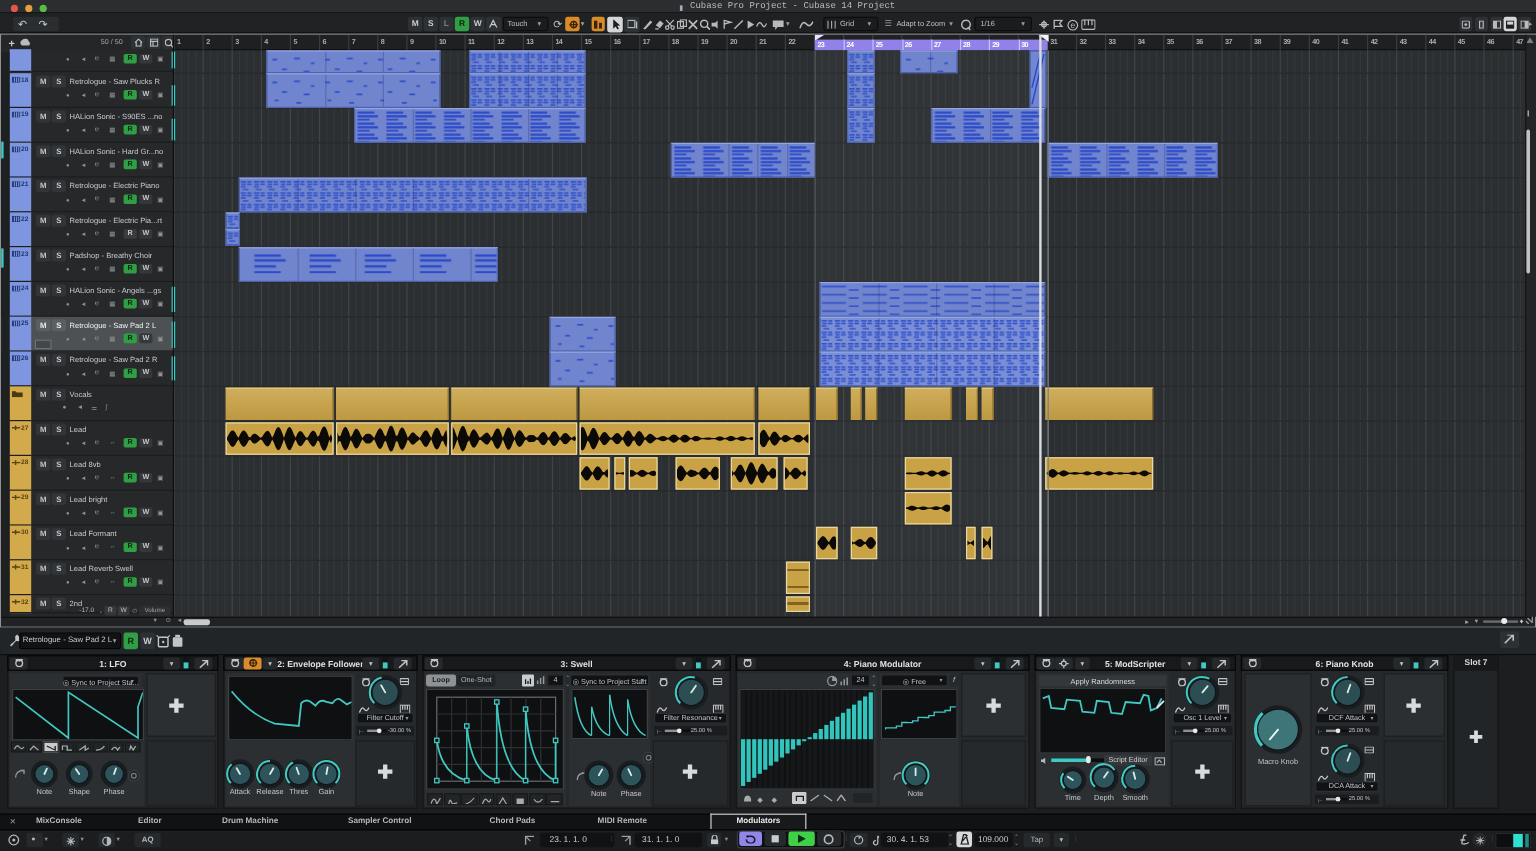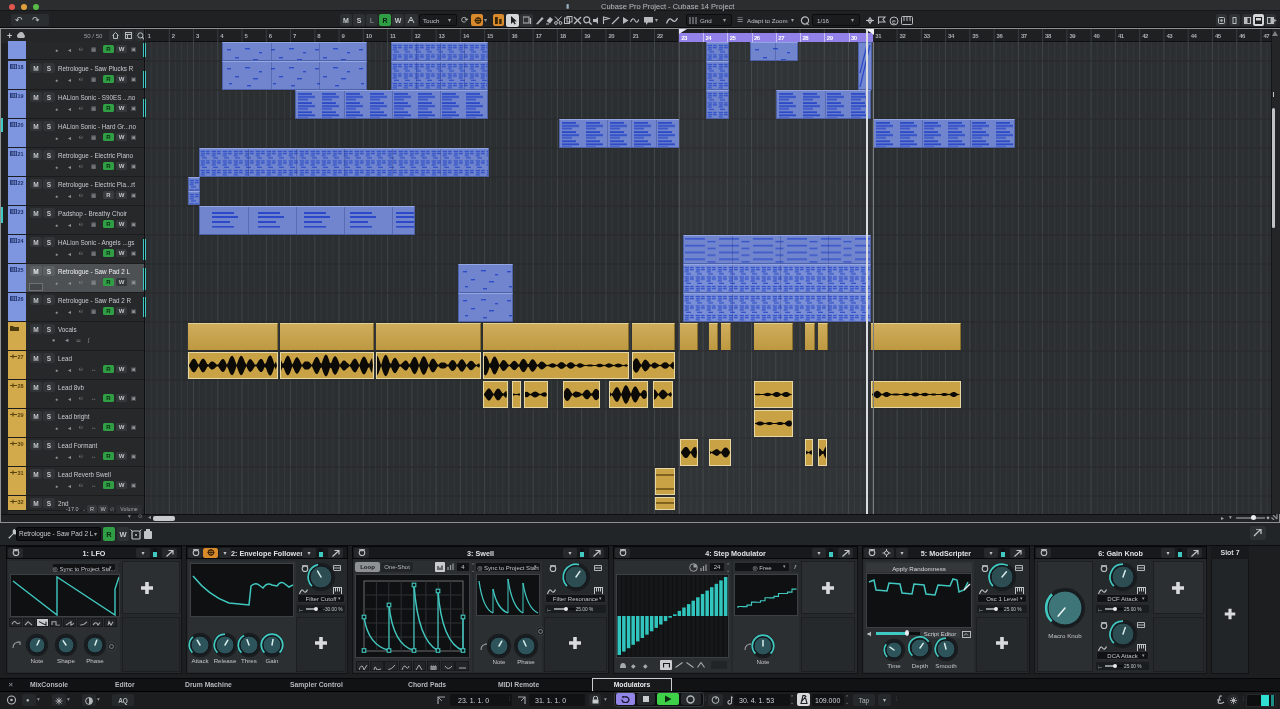--- a/index.html
+++ b/index.html
@@ -5,21 +5,21 @@
 font-family:"Liberation Sans",sans-serif;}
 .ab{position:absolute;}
 .tx{position:absolute;white-space:nowrap;}
 </style></head>
 <body>
 <div class="ab" style="left:0px;top:0px;width:1280px;height:11px;background:#2b2d2f;border-bottom:1px solid #151719;"></div>
 <div class="ab" style="left:9px;top:3.5px;width:6px;height:6px;background:#e2564d;border-radius:50%;"></div>
 <div class="ab" style="left:21px;top:3.5px;width:6px;height:6px;background:#e0a03c;border-radius:50%;"></div>
 <div class="ab" style="left:33px;top:3.5px;width:6px;height:6px;background:#58bd48;border-radius:50%;"></div>
 <div class="tx" style="left:566px;top:2px;font-size:6px;color:#9ab0c0;">▮</div>
-<div class="tx" style="left:601px;top:2px;font-size:7.5px;color:#b8bbbe;">Cubase Pro Project - Cubase 14 Project</div>
+<div class="tx" style="left:575px;top:2px;font-size:7.5px;color:#b8bbbe;font-family:Liberation Mono, monospace;">Cubase Pro Project - Cubase 14 Project</div>
 <div class="ab" style="left:0px;top:11px;width:1280px;height:17px;background:#1f2123;border-bottom:1px solid #0a0b0c;"></div>
 <div class="ab" style="left:11px;top:14px;width:38px;height:12px;background:#2b2e30;border-radius:2px;"></div>
 <div class="tx" style="left:15px;top:15px;font-size:9px;color:#c5c8ca;">↶</div>
 <div class="tx" style="left:32px;top:15px;font-size:9px;color:#c5c8ca;">↷</div>
 <div class="ab" style="left:340px;top:14px;width:12px;height:12px;background:#2e3133;border-radius:2px;"></div>
 <div class="tx" style="left:340px;top:16.5px;width:12px;text-align:center;font-size:7px;color:#c8cbcd;font-weight:bold;">M</div>
 <div class="ab" style="left:353px;top:14px;width:12px;height:12px;background:#2e3133;border-radius:2px;"></div>
 <div class="tx" style="left:353px;top:16.5px;width:12px;text-align:center;font-size:7px;color:#c8cbcd;font-weight:bold;">S</div>
 <div class="ab" style="left:366px;top:14px;width:12px;height:12px;background:#2e3133;border-radius:2px;"></div>
 <div class="tx" style="left:366px;top:16.5px;width:12px;text-align:center;font-size:7px;color:#7a7d80;font-weight:bold;">L</div>
@@ -1488,21 +1488,21 @@
 <svg class="ab" style="left:567px;top:635px;" width="16" height="16" viewBox="0 0 16 16">
     <path d="M8 2.0 L8 14.0 M2.0 8 L14.0 8" stroke="#d8dadc" stroke-width="3.6"></path>
   </svg>
 <div class="ab" style="left:613px;top:546px;width:245px;height:128px;background:#26292b;border:1px solid #111315;"></div>
 <div class="ab" style="left:613px;top:546px;width:245px;height:13px;background:#17191b;border:1px solid #060708;"></div>
 <div class="ab" style="left:615px;top:547.5px;width:15px;height:10px;background:#26292b;border-radius:2px;"></div>
 <svg class="ab" style="left:618.5px;top:549px;" width="8" height="7" viewBox="0 0 8 7">
     <circle cx="4" cy="3.8" r="2.8" fill="none" stroke="#c2c5c8" stroke-width="1.1"></circle>
     <path d="M1 0.8 L7 0.8 M4 0 L4 2.5" stroke="#c2c5c8" stroke-width="1.1"></path>
   </svg>
-<div class="tx" style="left:613px;top:548.5px;width:245px;text-align:center;font-size:7.2px;color:#dfe1e3;font-weight:bold;">4: Step Modulator</div>
+<div class="tx" style="left:613px;top:548.5px;width:245px;text-align:center;font-size:7.2px;color:#dfe1e3;font-weight:bold;">4: Piano Modulator</div>
 <div class="ab" style="left:812px;top:547.5px;width:14px;height:10px;background:#26292b;border-radius:2px;"></div>
 <div class="tx" style="left:812px;top:549px;width:14px;text-align:center;font-size:6px;color:#c2c5c8;">▾</div>
 <div class="ab" style="left:829px;top:548px;width:4px;height:9px;background:#101214;"></div>
 <div class="ab" style="left:829px;top:552px;width:4px;height:5px;background:#41c8c0;"></div>
 <div class="ab" style="left:838px;top:547.5px;width:15px;height:10px;background:#26292b;border-radius:2px;"></div>
 <svg class="ab" style="left:841.5px;top:549.5px;" width="8" height="7" viewBox="0 0 8 7">
     <path d="M0.5 6.5 L7 0.5 M2.5 0.5 L7 0.5 L7 4.5" stroke="#c2c5c8" stroke-width="1.2" fill="none"></path>
   </svg>
 <div class="ab" style="left:615px;top:561px;width:116px;height:111px;background:#2c2f32;"></div>
 <svg class="ab" style="left:689px;top:563px;" width="9" height="9" viewBox="0 0 9 9">
@@ -1712,21 +1712,21 @@
 <svg class="ab" style="left:994px;top:635px;" width="16" height="16" viewBox="0 0 16 16">
     <path d="M8 2.0 L8 14.0 M2.0 8 L14.0 8" stroke="#d8dadc" stroke-width="3.6"></path>
   </svg>
 <div class="ab" style="left:1034px;top:546px;width:173px;height:128px;background:#26292b;border:1px solid #111315;"></div>
 <div class="ab" style="left:1034px;top:546px;width:173px;height:13px;background:#17191b;border:1px solid #060708;"></div>
 <div class="ab" style="left:1036px;top:547.5px;width:15px;height:10px;background:#26292b;border-radius:2px;"></div>
 <svg class="ab" style="left:1039.5px;top:549px;" width="8" height="7" viewBox="0 0 8 7">
     <circle cx="4" cy="3.8" r="2.8" fill="none" stroke="#c2c5c8" stroke-width="1.1"></circle>
     <path d="M1 0.8 L7 0.8 M4 0 L4 2.5" stroke="#c2c5c8" stroke-width="1.1"></path>
   </svg>
-<div class="tx" style="left:1034px;top:548.5px;width:173px;text-align:center;font-size:7.2px;color:#dfe1e3;font-weight:bold;">6: Gain Knob</div>
+<div class="tx" style="left:1034px;top:548.5px;width:173px;text-align:center;font-size:7.2px;color:#dfe1e3;font-weight:bold;">6: Piano Knob</div>
 <div class="ab" style="left:1161px;top:547.5px;width:14px;height:10px;background:#26292b;border-radius:2px;"></div>
 <div class="tx" style="left:1161px;top:549px;width:14px;text-align:center;font-size:6px;color:#c2c5c8;">▾</div>
 <div class="ab" style="left:1178px;top:548px;width:4px;height:9px;background:#101214;"></div>
 <div class="ab" style="left:1178px;top:552px;width:4px;height:5px;background:#41c8c0;"></div>
 <div class="ab" style="left:1187px;top:547.5px;width:15px;height:10px;background:#26292b;border-radius:2px;"></div>
 <svg class="ab" style="left:1190.5px;top:549.5px;" width="8" height="7" viewBox="0 0 8 7">
     <path d="M0.5 6.5 L7 0.5 M2.5 0.5 L7 0.5 L7 4.5" stroke="#c2c5c8" stroke-width="1.2" fill="none"></path>
   </svg>
 <div class="ab" style="left:1037px;top:561px;width:56px;height:111px;background:#2c2f32;border:1px solid #1c1e20;"></div>
 <svg class="ab" style="left:1043px;top:586px;" width="44" height="44" viewBox="0 0 44 44">

